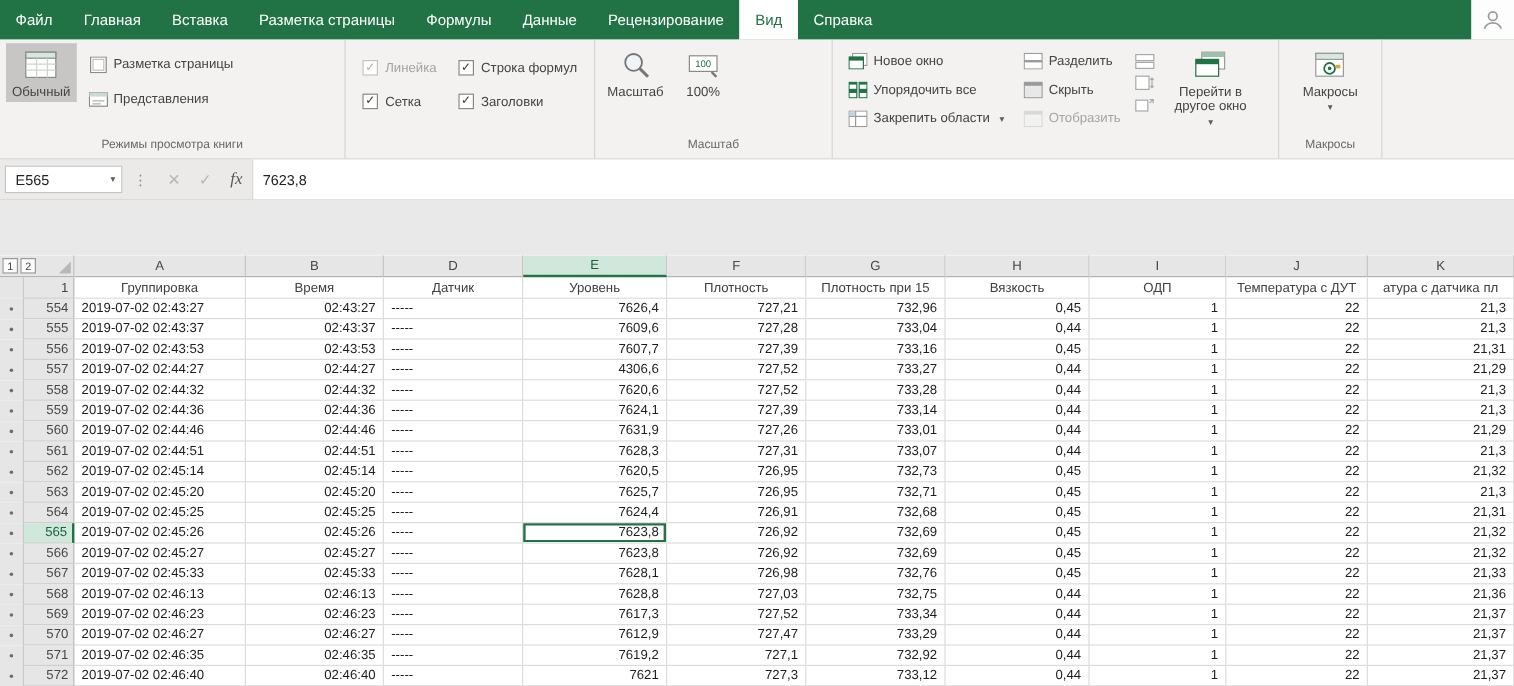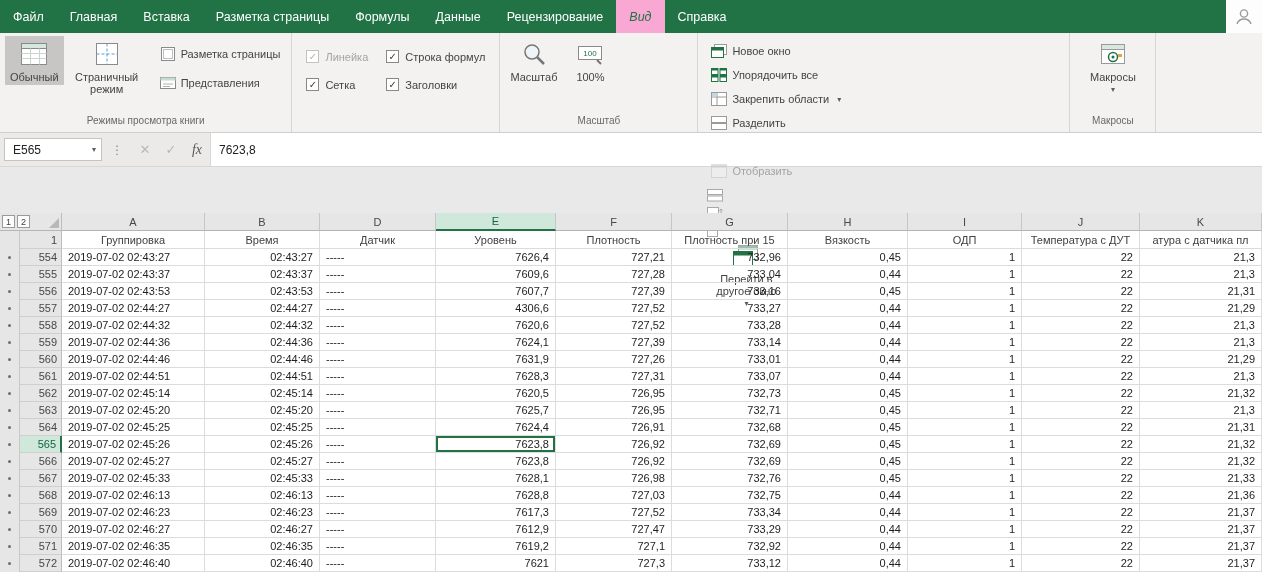--- a/index.html
+++ b/index.html
@@ -2,21 +2,21 @@
 <html><head>
 <meta charset="utf-8">
 <style>
   * { box-sizing: border-box; margin: 0; padding: 0; }
   html,body { width:1262px; height:572px; overflow:hidden; background:#fff;
     font-family:"Liberation Sans", sans-serif; }
 
   
   .tabbar { height:33px; background:#217346; display:flex; align-items:stretch; }
   .tab { display:flex; align-items:center; padding:0 13px; color:#fff; font-size:12.5px; cursor:pointer; white-space:nowrap; }
-  .tab.active { background:#f9a8d4; color:#217346;font-style:italic; }
+  .tab.active { background:#ffffff; color:#217346; }
   .tellme { display:flex; align-items:center; gap:8px; background:#1a5c38; color:#fff;
     font-size:12px; padding:0 16px; margin-left:4px; white-space:nowrap; cursor:text; }
   .tb-spacer { flex:1; }
   .avatar { width:36px; background:#fdfdfd; display:flex; align-items:center; justify-content:center; cursor:pointer; }
 
   
   .ribbon { height:100px; background:#f3f2f1; border-bottom:1px solid #d1cfcd; display:flex; }
   .rgroup { display:flex; flex-direction:column; border-right:1px solid #d8d6d4; }
   .rg-body { flex:1; display:flex; align-items:flex-start; padding:3px 5px 0; }
   .rg-label { height:17px; font-size:10px; color:#6a6865; text-align:center; padding:0 8px 3px; white-space:nowrap; }
@@ -26,21 +26,21 @@
   .bigbtn.selected { background:#c8c6c4; }
   .subcol { display:flex; flex-direction:column; gap:11px; padding:9px 2px 0 6px; }
   .smbtn { display:flex; align-items:center; gap:5px; font-size:11px; color:#444; padding:2px 4px; white-space:nowrap; cursor:pointer; }
   .smbtn.disabled, .chk.disabled { color:#a6a4a2; }
   .smbtn.disabled svg { opacity:.5; }
   .chkcol { display:flex; flex-direction:column; gap:15px; padding:14px 9px 0; }
   .chk { display:flex; align-items:center; gap:6px; font-size:11px; color:#444; cursor:pointer; white-space:nowrap; }
   .box { width:13px; height:13px; border:1px solid #8a8886; background:#fff; font-size:10px;
     line-height:11px; text-align:center; color:#3b3a39; }
   .chk.disabled .box { border-color:#c4c2c0; color:#b3b1af; }
-  .wincols { display:flex;flex-direction:column; }
+  .wincols { display:flex; }
   .smcol { display:flex; flex-direction:column; gap:6px; padding:6px 4px 0; }
   .microcol { display:flex; flex-direction:column; gap:4px; padding:8px 3px 0; }
   .micro { cursor:pointer; }
   .dd { font-size:8px; color:#5f5d5b; margin-left:3px; }
   .bigbtn .dd { margin:1px 0 0; }
 
   
   .fbar { height:34px; background:#eceae8; display:flex; align-items:center; border-bottom:1px solid #d9d7d5; }
   .namebox { width:98px; height:23px; margin-left:4px; background:#fff; border:1px solid #c6c4c2;
     display:flex; align-items:center; font-size:12px; color:#222; padding-left:8px; cursor:pointer; }
@@ -114,30 +114,20 @@
       <div class="bigbtn selected">
         <span class="ico">
           <svg width="28" height="24">
               <rect x="1.5" y="1.5" width="25" height="21" fill="#fff" stroke="#8a8a8a"></rect>
               <rect x="1.5" y="1.5" width="25" height="5" fill="#d6e8dd" stroke="#8a8a8a"></rect>
               <path d="M1.5 11.5h25M1.5 16.5h25M10.5 6.5v16M19.5 6.5v16" stroke="#c9d6cd" fill="none"></path>
             </svg>
         </span>
         <span>Обычный</span>
       </div>
-      <div class="bigbtn">
-        <span class="ico">
-          <svg width="28" height="24">
-              <rect x="3.5" y="1.5" width="21" height="21" fill="#fff" stroke="#8a8a8a"></rect>
-              <path d="M3.5 12h21" stroke="#5b9bd5" stroke-dasharray="3 2" fill="none"></path>
-              <path d="M14 1.5v21" stroke="#5b9bd5" stroke-dasharray="3 2" fill="none"></path>
-            </svg>
-        </span>
-        <span>Страничный режим</span>
-      </div>
       <div class="subcol">
         <div class="smbtn">
           <svg width="16" height="14">
               <rect x="1.5" y="0.5" width="13" height="13" fill="#fff" stroke="#8a8a8a"></rect>
               <rect x="3.5" y="2.5" width="9" height="9" fill="none" stroke="#c0c0c0"></rect>
             </svg>
           <span>Разметка страницы</span>
         </div>
         <div class="smbtn">
           <svg width="16" height="14">

